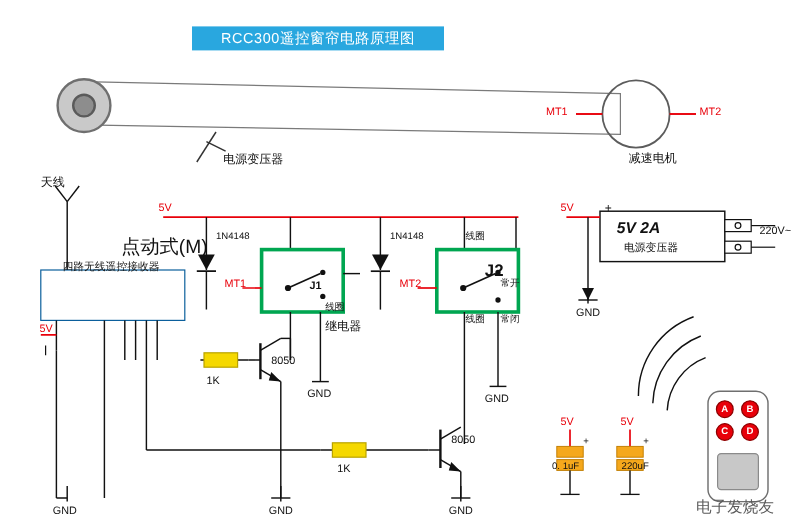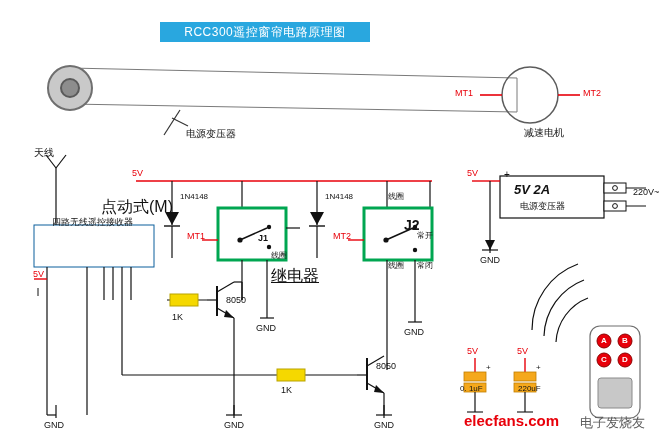--- a/index.html
+++ b/index.html
@@ -211,21 +211,21 @@
 <div class="lbl red" style="left:21px;top:270px;font-size:9px;">5V</div>
 <div class="lbl blk" style="left:32px;top:421px;font-size:9px;">GND</div>
 
 <div class="lbl red" style="left:120px;top:169px;font-size:9px;">5V</div>
 <div class="lbl blk" style="left:168px;top:193px;font-size:8px;">1N4148</div>
 <div class="lbl blk" style="left:313px;top:193px;font-size:8px;">1N4148</div>
 
 <div class="lbl blk" style="left:246px;top:218px;font-size:9px;font-weight:bold;margin-top:16px;">J1</div>
 <div class="lbl red" style="left:175px;top:232px;font-size:9px;">MT1</div>
 <div class="lbl blk" style="left:259px;top:252px;font-size:8px;">线圈</div>
-<div class="lbl blk" style="left:259px;top:268px;font-size:16px;text-decoration:underline;">继电器</div>
+<div class="lbl blk" style="left:259px;top:268px;font-size:10px;">继电器</div>
 <div class="lbl blk" style="left:244px;top:324px;font-size:9px;">GND</div>
 
 <div class="lbl blk" style="left:392px;top:218px;font-size:14px;font-weight:bold;">J2</div>
 <div class="lbl red" style="left:321px;top:232px;font-size:9px;">MT2</div>
 <div class="lbl blk" style="left:376px;top:193px;font-size:8px;">线圈</div>
 <div class="lbl blk" style="left:405px;top:193px;font-size:8px;margin-top:39px;">常开</div>
 <div class="lbl blk" style="left:376px;top:262px;font-size:8px;">线圈</div>
 <div class="lbl blk" style="left:405px;top:262px;font-size:8px;">常闭</div>
 <div class="lbl blk" style="left:392px;top:328px;font-size:9px;">GND</div>
 
@@ -248,16 +248,15 @@
 <div class="lbl blk" style="left:448px;top:385px;font-size:8px;">0. 1uF</div>
 <div class="lbl blk" style="left:506px;top:385px;font-size:8px;">220uF</div>
 <div class="lbl blk" style="left:474px;top:364px;font-size:8px;">+</div>
 <div class="lbl blk" style="left:524px;top:364px;font-size:8px;">+</div>
 
 <div class="lbl wht" style="left:589px;top:337px;font-size:8px;font-weight:bold;">A</div>
 <div class="lbl wht" style="left:610px;top:337px;font-size:8px;font-weight:bold;">B</div>
 <div class="lbl wht" style="left:589px;top:356px;font-size:8px;font-weight:bold;">C</div>
 <div class="lbl wht" style="left:610px;top:356px;font-size:8px;font-weight:bold;">D</div>
 
-<div class="wm">elecfans.com</div>
 <div class="wm2">电子发烧友</div>
 
 </div>
 
 </body></html>

